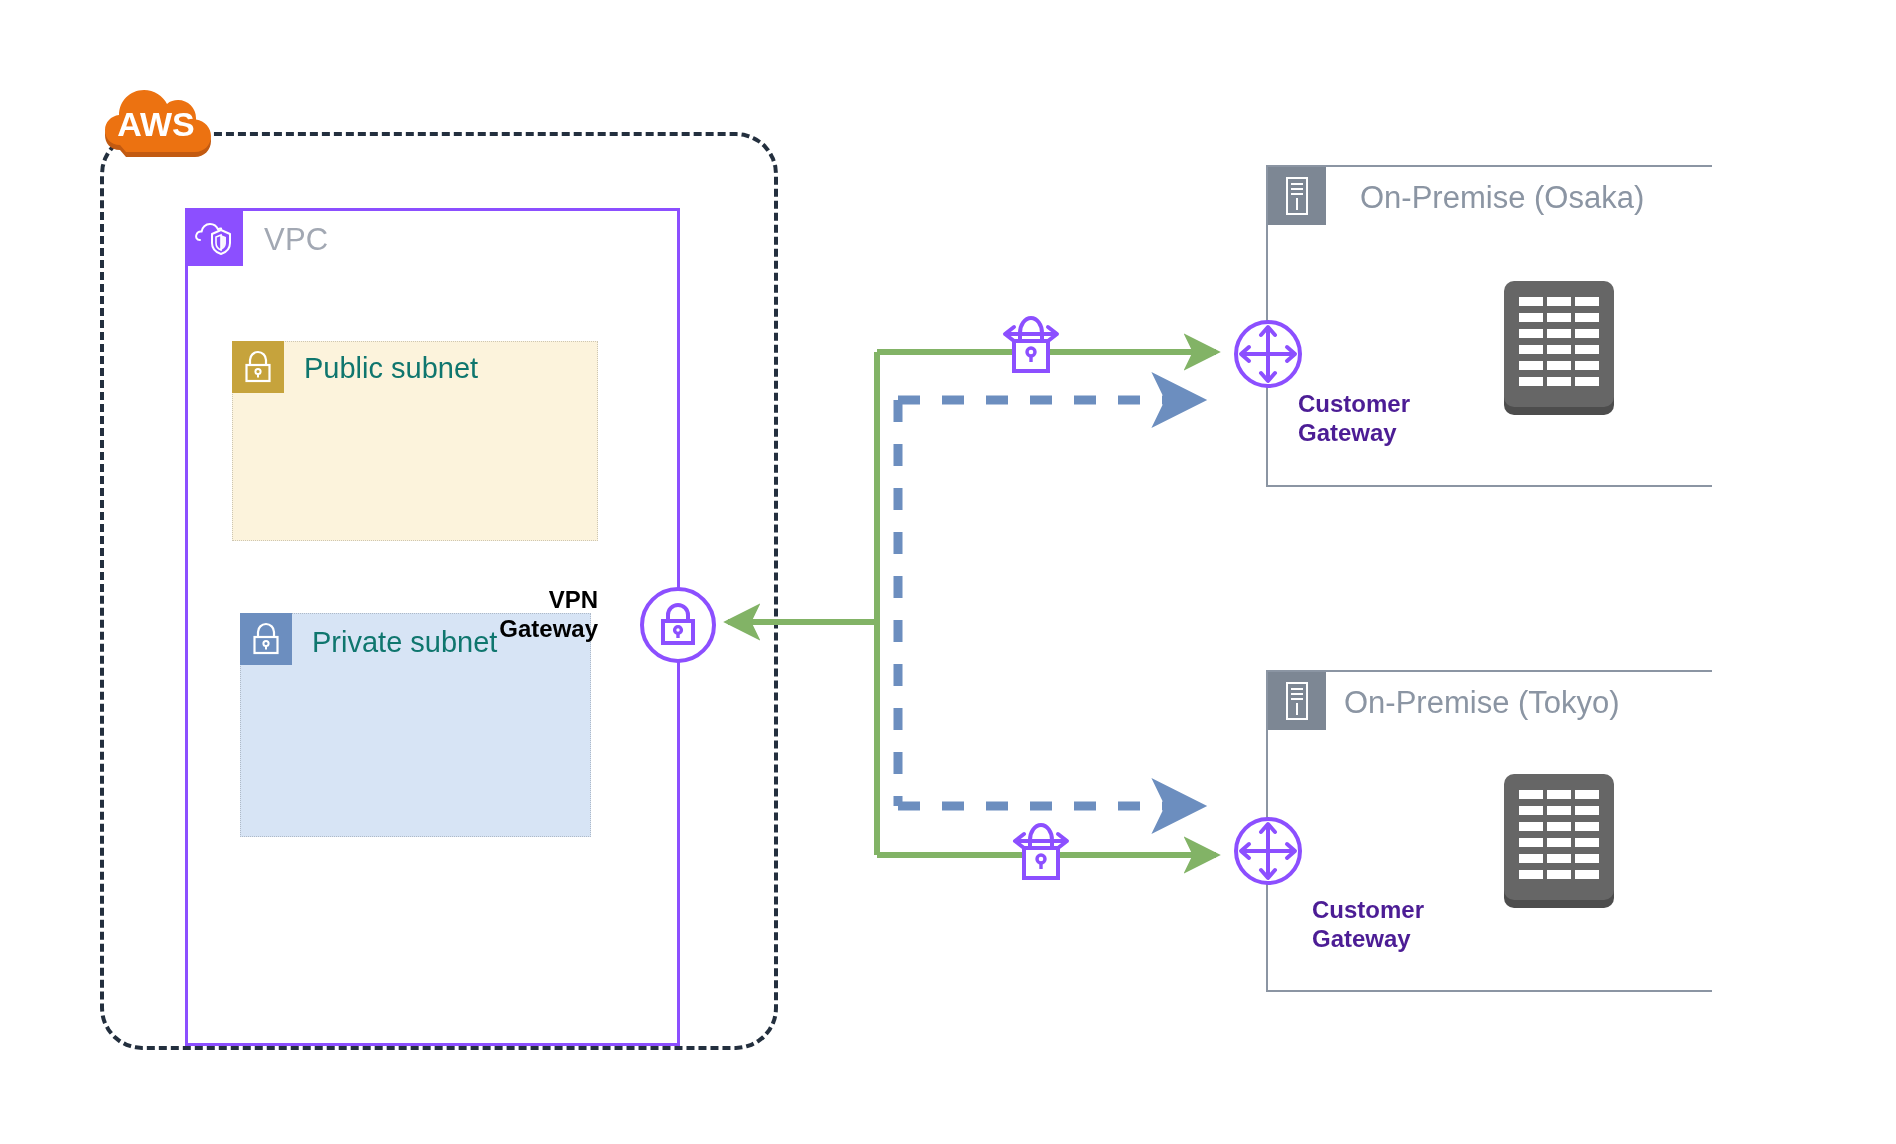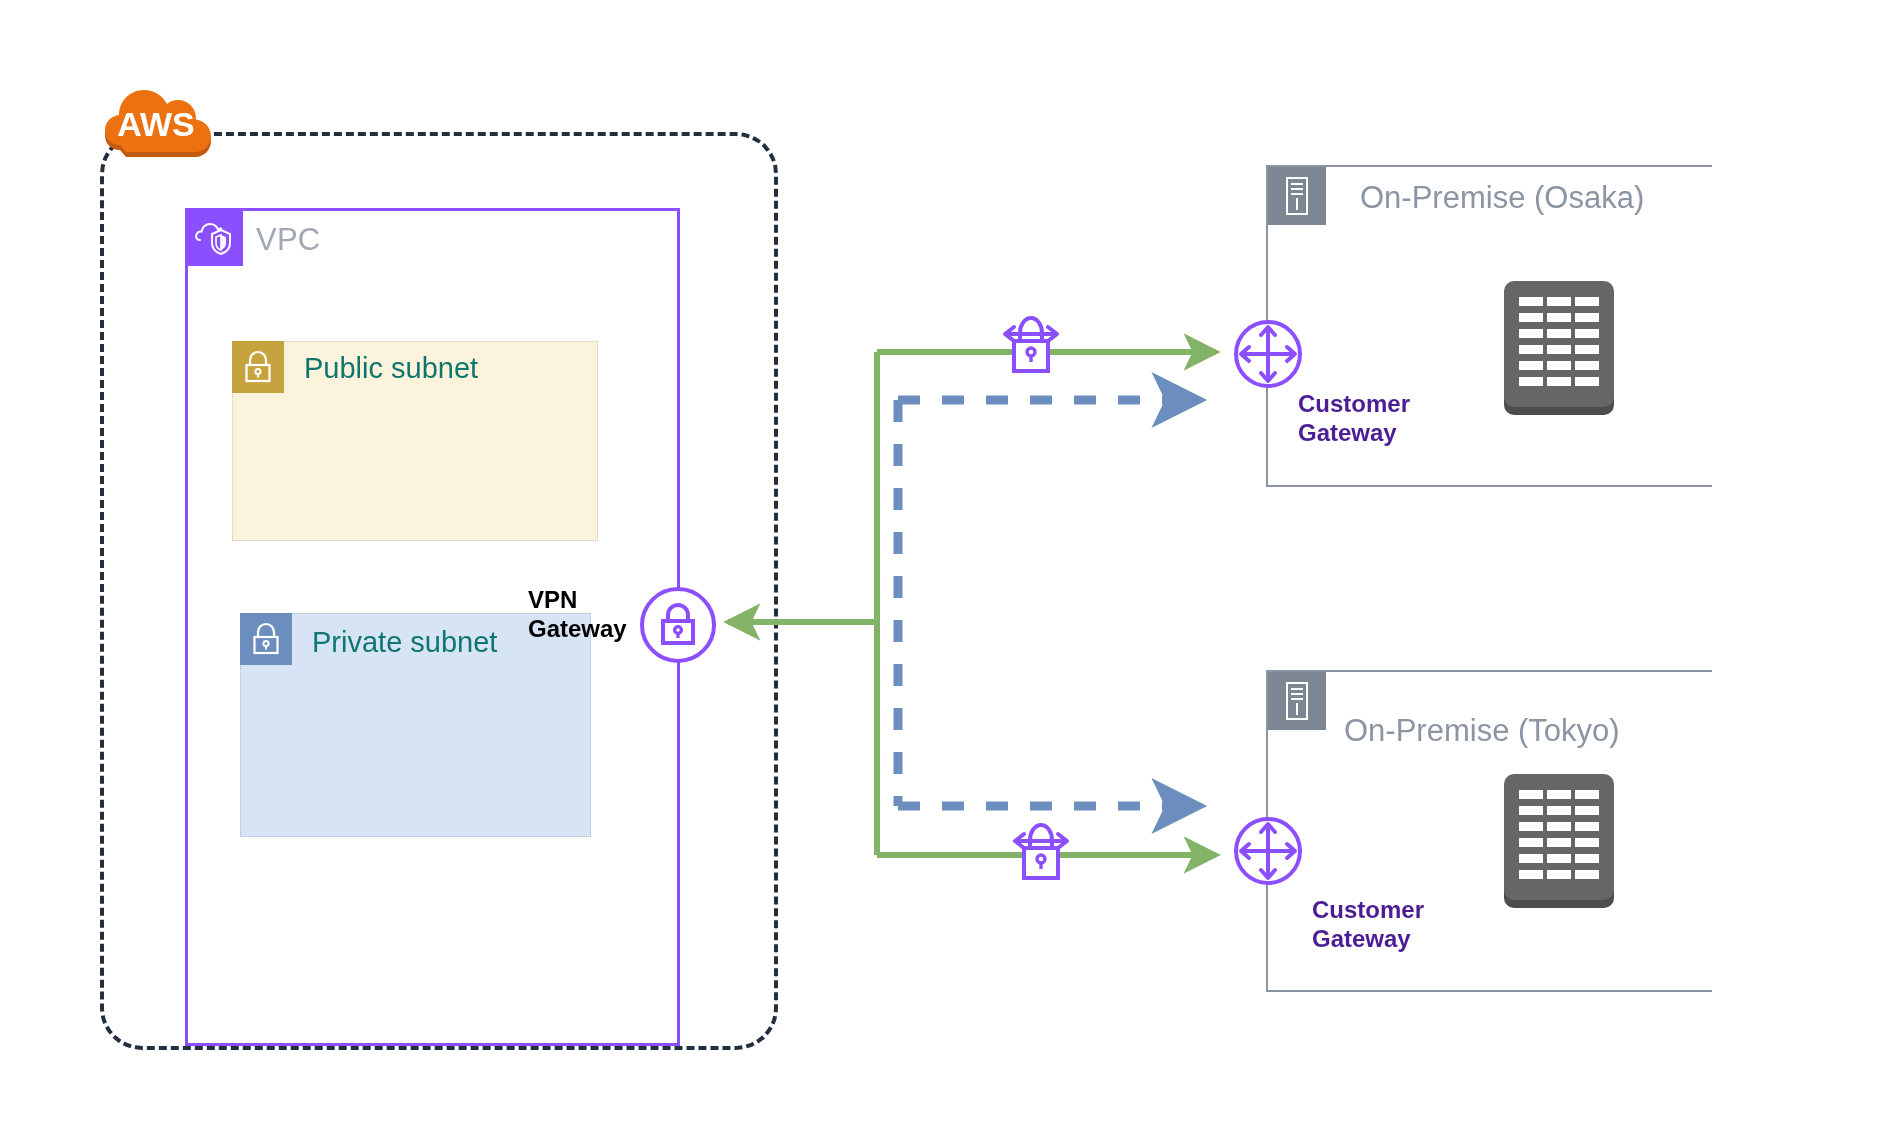--- a/index.html
+++ b/index.html
@@ -53,21 +53,21 @@
     top: 210px;
     width: 56px;
     height: 56px;
     background: #8C4FFF;
     display: flex;
     align-items: center;
     justify-content: center;
   }
   #vpc-header-icon svg { width: 40px; height: 40px; display:block; }
   #vpc-title {
-    left: 256px;
+    left: 264px;
     top: 222px;
     font-size: 31px;
     color: #A2A8B3;
     letter-spacing: 0.2px;
     white-space: nowrap;
   }
 
   
   .subnet-box {
     box-sizing: border-box;
@@ -98,22 +98,23 @@
   #public-subnet-label { left: 304px; top: 352px; }
   #private-subnet-label { left: 312px; top: 626px; }
 
   
   #vpn-gateway-icon {
     left: 638px; top: 585px;
     width: 80px; height: 80px;
   }
   #vpn-gateway-icon svg { width: 80px; height: 80px; display: block; }
   #vpn-gateway-label {
-    left: 528px; top: 585px;
+    left: 498px; top: 585px;
     width: 100px;
+    text-align: right;
     font-size: 24px;
     font-weight: bold;
     color: #000000;
     line-height: 1.22;
   }
 
   
   #lines-layer {
     left: 0; top: 0;
     width: 1896px; height: 1144px;
@@ -158,21 +159,21 @@
   }
   #onprem-osaka-icon { left: 1268px; top: 167px; }
   #onprem-tokyo-icon { left: 1268px; top: 672px; }
   .onprem-header-icon svg { width: 28px; height: 40px; display: block; }
   .onprem-title {
     font-size: 31px;
     color: #8B95A3;
     white-space: nowrap;
   }
   #onprem-osaka-title { left: 1344px; top: 180px; margin-left: 16px; }
-  #onprem-tokyo-title { left: 1344px; top: 685px; margin-top: 28px; }
+  #onprem-tokyo-title { left: 1344px; top: 685px; }
 
   
   .server-rack { width: 118px; height: 142px; }
   .server-rack svg { width: 100%; height: 100%; display: block; }
   #server-rack-osaka { left: 1500px; top: 277px; }
   #server-rack-tokyo { left: 1500px; top: 770px; }
 </style>
 </head>
 <body>
 

